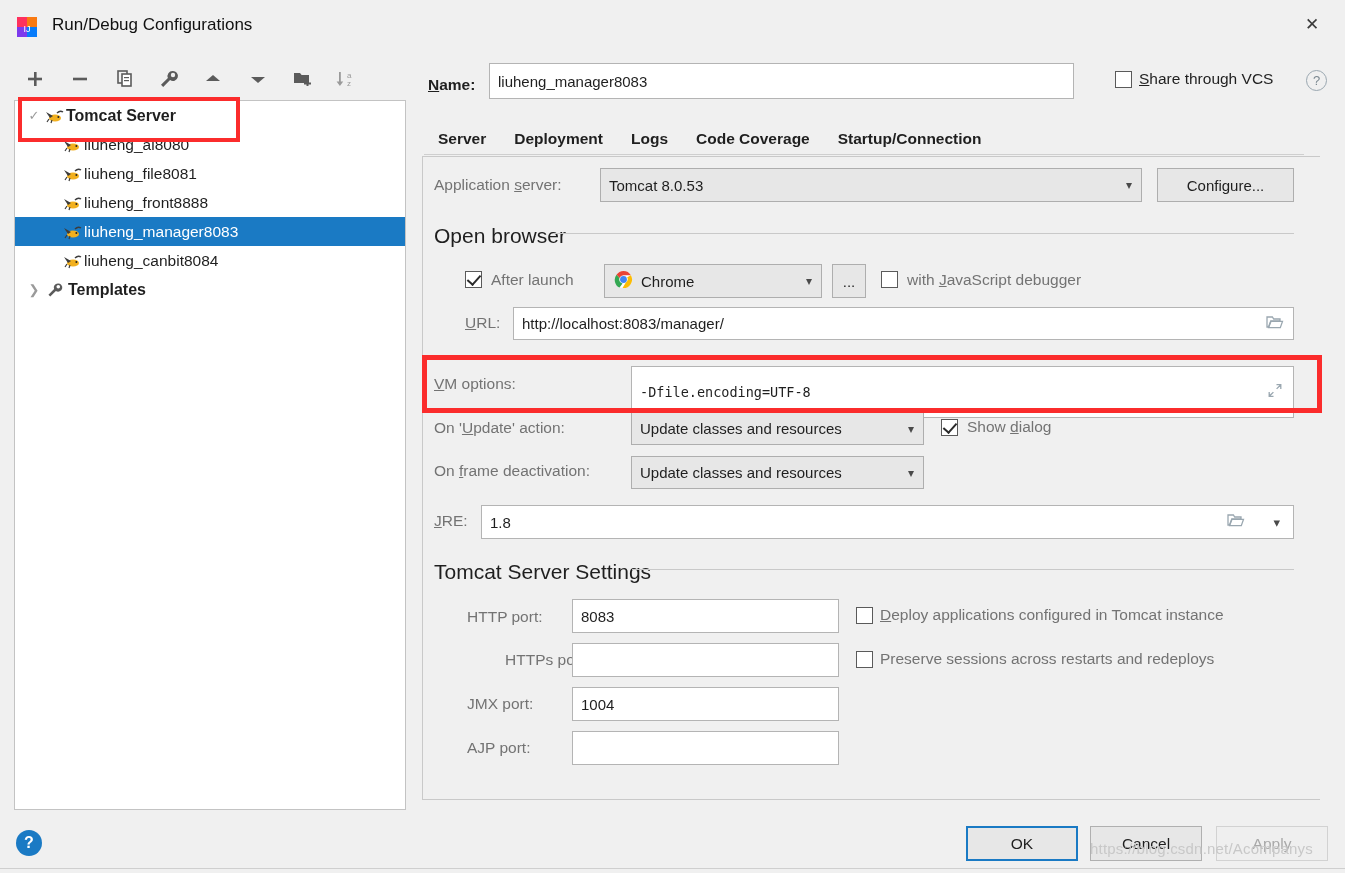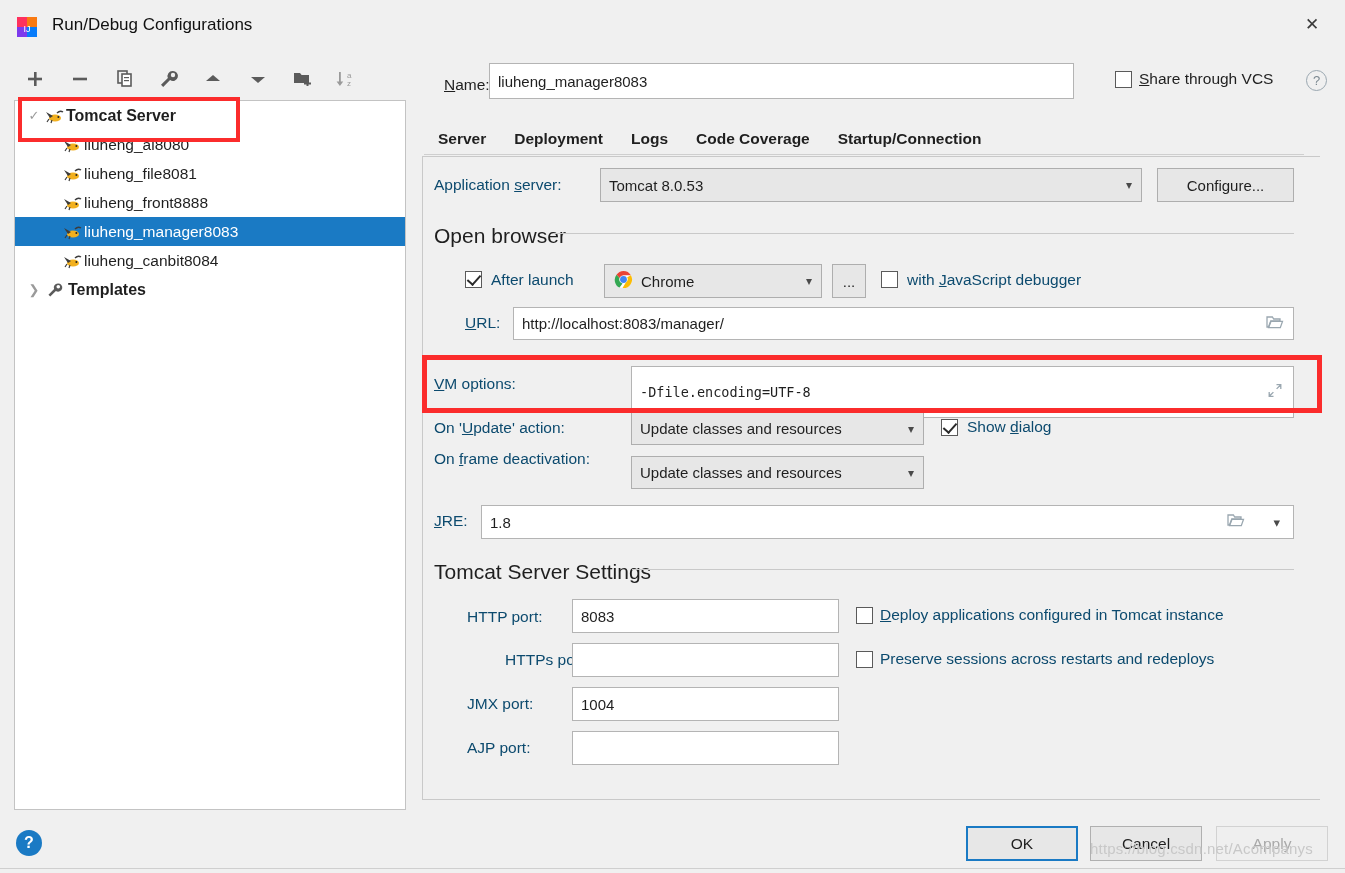--- a/index.html
+++ b/index.html
@@ -71,21 +71,21 @@
     border:4px solid #fb2c2c; pointer-events:none; z-index:6;
   }
   
   #hl-vmopts {
     position:absolute; left:422px; top:355px; width:900px; height:58px;
     border:5px solid #fb2c2c; pointer-events:none; z-index:6;
   }
 
   
   #name-label {
-    position:absolute; left:444px; top:76px; font-size:15.5px;
+    position:absolute; left:428px; top:76px; font-size:15.5px;font-weight:bold;
   }
   #name-input {
     position:absolute; left:489px; top:63px; width:585px; height:36px;
     background:#fff; border:1px solid #b4b4b4;
     font-family:"Liberation Sans", sans-serif; font-size:15px;
     color:#1f1f1f; padding:0 8px;
   }
   #share-check {
     position:absolute; left:1115px; top:71px; width:17px; height:17px;
     border:1px solid #5a5a5a; background:#fff;
@@ -118,21 +118,21 @@
     position:absolute; left:424px; top:154px; width:880px; height:1px;
     background:#cfcfcf;
   }
 
   
   #content-box {
     position:absolute; left:422px; top:156px; width:898px; height:644px;
     border:1px solid #c9c9c9; background:#f0f0f0;
   }
 
-  .lbl { position:absolute; font-size:15.5px; color:#0c4a6e; white-space:nowrap; }
+  .lbl { position:absolute; font-size:15.5px; color:#737373; white-space:nowrap; }
   .u { text-decoration:underline; }
 
   .combo {
     position:absolute; background:#e7e7e7; border:1px solid #aeaeae;
     display:flex; align-items:center; padding:0 8px;
     font-size:15px; color:#1f1f1f; white-space:nowrap;
   }
   .combo .caret {
     position:absolute; right:9px; top:50%; transform:translateY(-50%);
     font-size:12px; color:#4a4a4a;
@@ -436,21 +436,21 @@
 <div id="hl-vmopts"></div>
 
 <div class="lbl" style="left:434px; top:419px;">On '<span class="u">U</span>pdate' action:</div>
 <div class="combo" style="left:631px; top:412px; width:293px; height:33px;">
   <span>Update classes and resources</span>
   <span class="caret">▾</span>
 </div>
 <div class="chk on" style="left:941px; top:419px;"></div>
 <div class="lbl" style="left:967px; top:418px;">Show <span class="u">d</span>ialog</div>
 
-<div class="lbl" style="left:434px; top:450px;">On <span class="u">f</span>rame deactivation:</div>
+<div class="lbl" style="left:434px; top:462px;">On <span class="u">f</span>rame deactivation:</div>
 <div class="combo" style="left:631px; top:456px; width:293px; height:33px;">
   <span>Update classes and resources</span>
   <span class="caret">▾</span>
 </div>
 
 <div class="lbl" style="left:434px; top:512px;"><span class="u">J</span>RE:</div>
 <div class="txtfield" style="left:481px; top:505px; width:813px; height:34px;">
   <span>1.8</span>
   <span style="position:absolute; right:48px; top:50%; transform:translateY(-50%);">
     <svg width="18" height="15" viewBox="0 0 18 15">

